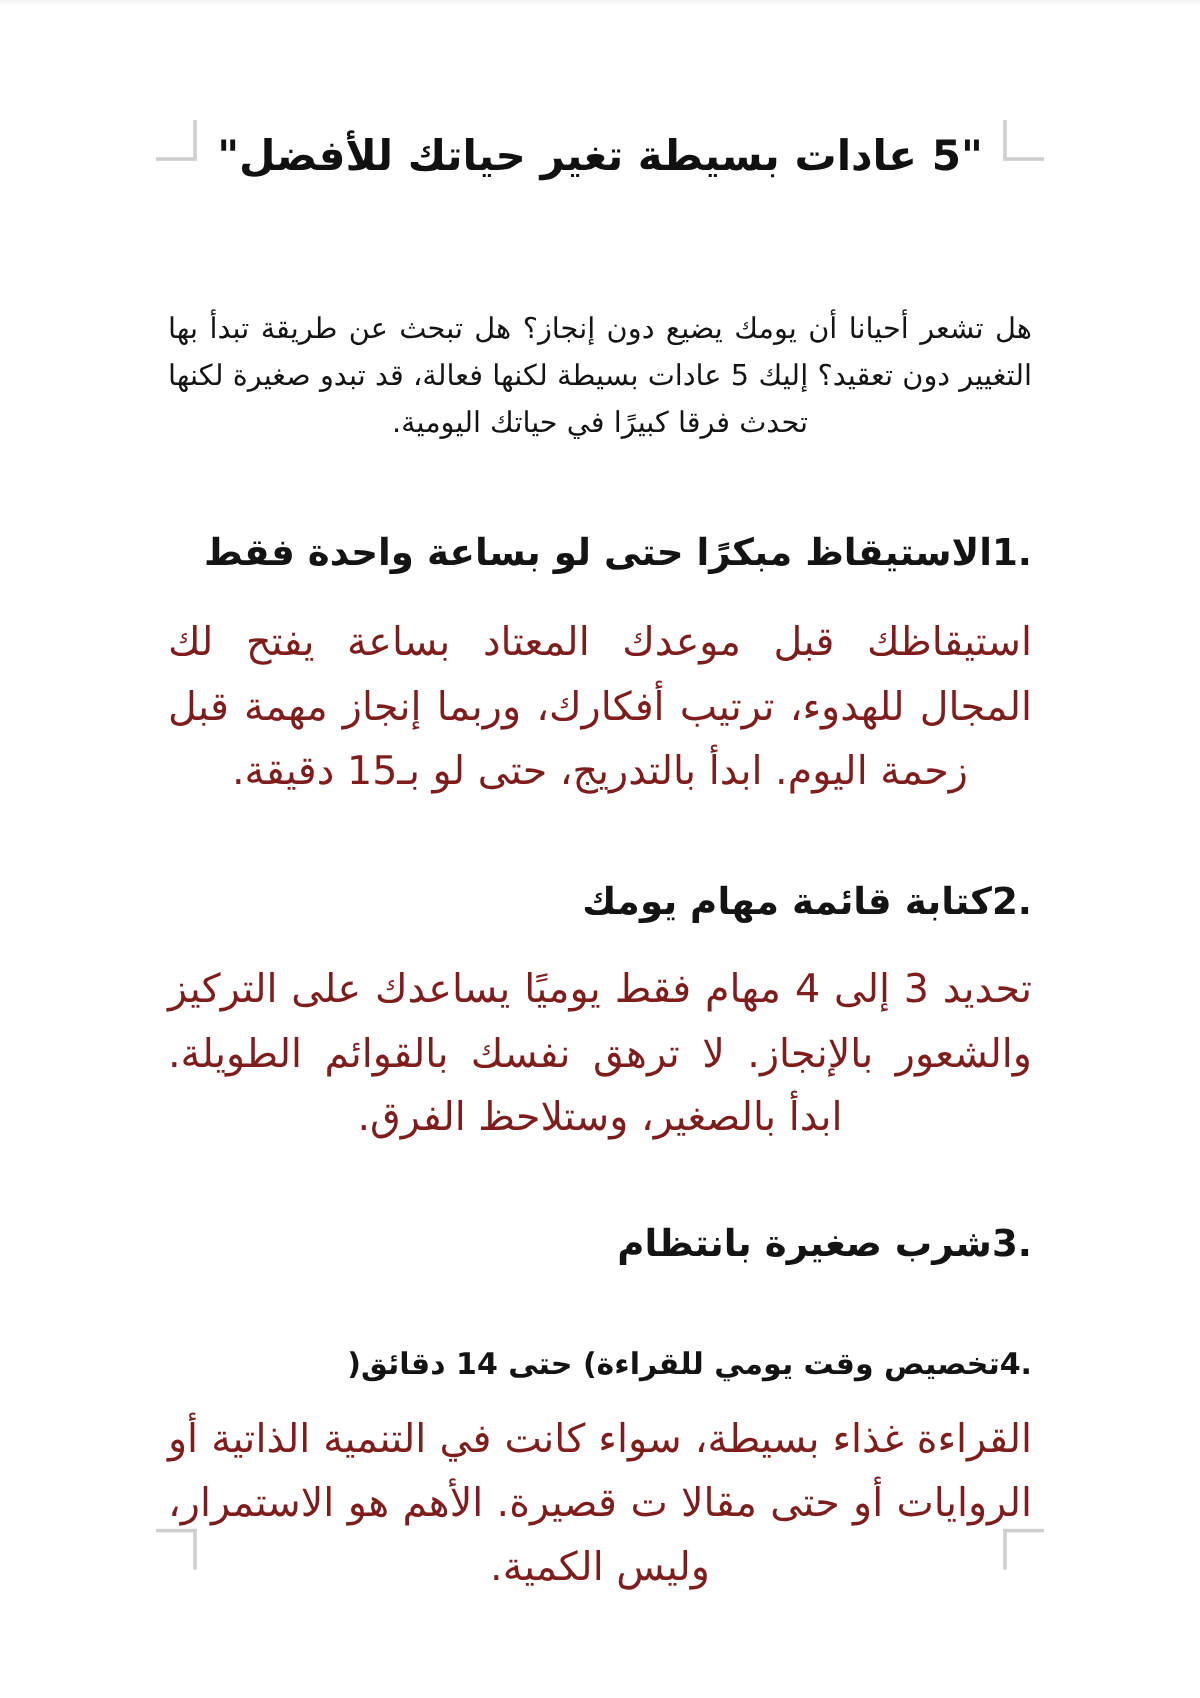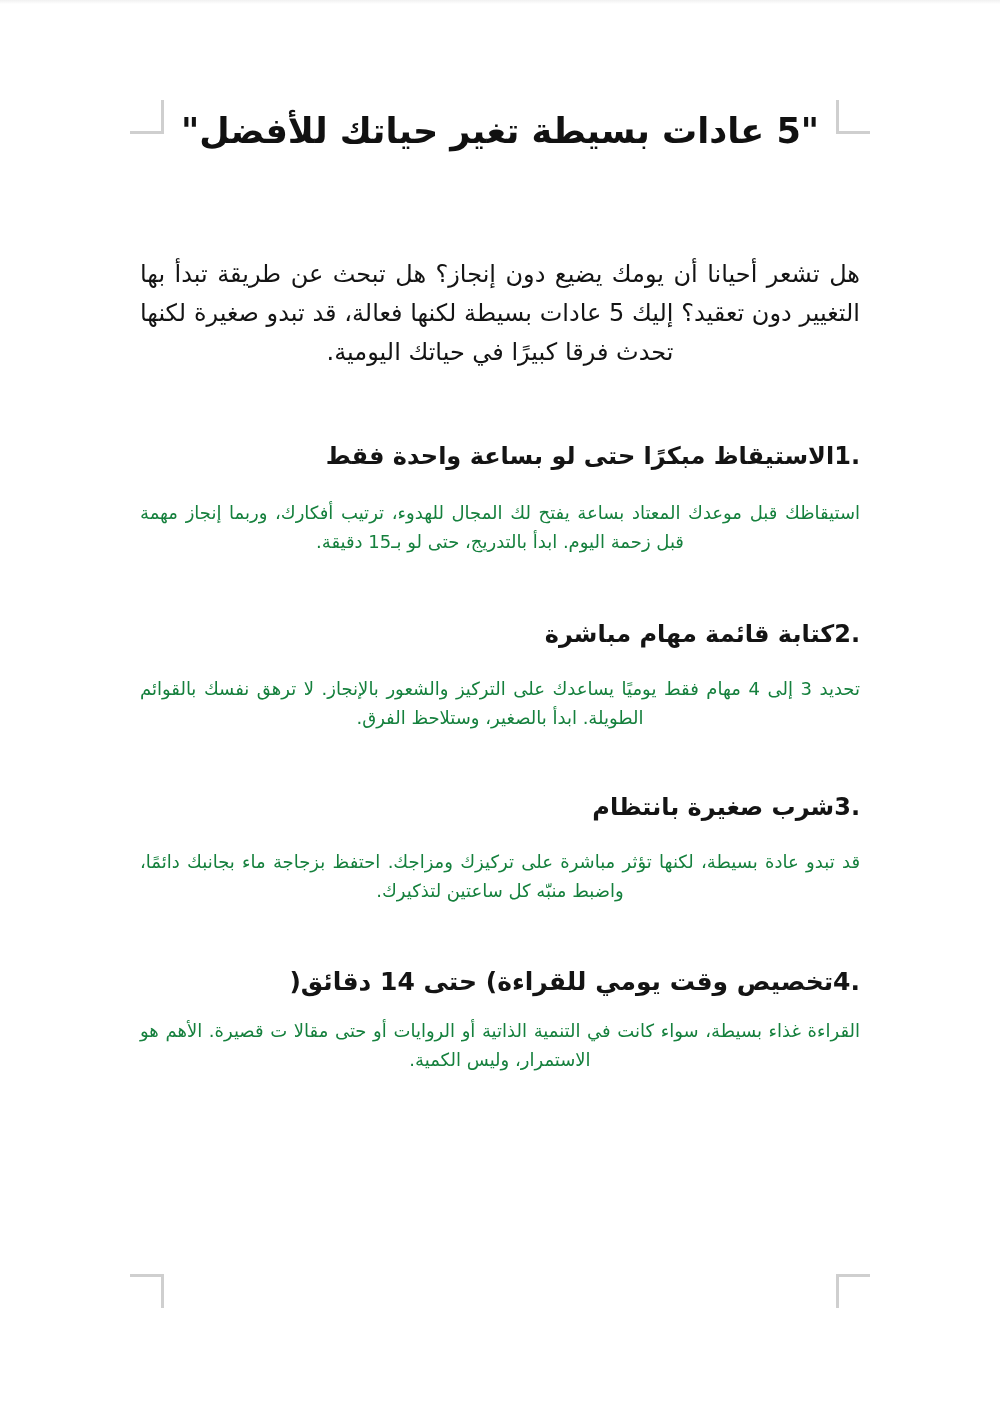--- a/index.html
+++ b/index.html
@@ -100,34 +100,34 @@
     margin: 0;
     padding-top: 100px;
   }
 
   .section {
     direction: rtl;
   }
 
   .section-heading {
     font-family: "DejaVu Sans", sans-serif;
-    font-size: 24px;
+    font-size: 31px;
     line-height: 1.5;
     color: #141414;
     direction: rtl;
     text-align: right;
     margin: 0;
     unicode-bidi: plaintext;
   }
 
   .section-body {
     font-family: "DejaVu Sans", sans-serif;
-    font-size: 18px;
+    font-size: 33px;
     line-height: 1.62;
-    color: #15803d;
+    color: #7f1d1d;
     direction: rtl;
     text-align: justify;
     text-align-last: center;
     margin: 0;
   }
 
   
   .sec-1 { padding-top: 66px; }
   .sec-1 .section-body { padding-top: 24px; }
 
@@ -171,27 +171,26 @@
     <h1 class="doc-title">"5 عادات بسيطة تغير حياتك للأفضل"</h1>
 
     <p class="intro-para">هل تشعر أحيانا أن يومك يضيع دون إنجاز؟ هل تبحث عن طريقة تبدأ بها التغيير دون تعقيد؟ إليك 5 عادات بسيطة لكنها فعالة، قد تبدو صغيرة لكنها تحدث فرقا كبيرًا في حياتك اليومية.</p>
 
     <div class="section sec-1">
       <h2 class="section-heading">.1الاستيقاظ مبكرًا حتى لو بساعة واحدة فقط</h2>
       <p class="section-body">استيقاظك قبل موعدك المعتاد بساعة يفتح لك المجال للهدوء، ترتيب أفكارك، وربما إنجاز مهمة قبل زحمة اليوم. ابدأ بالتدريج، حتى لو بـ15 دقيقة.</p>
     </div>
 
     <div class="section sec-2">
-      <h2 class="section-heading">.2كتابة قائمة مهام مباشرة</h2>
+      <h2 class="section-heading">.2كتابة قائمة مهام يومك</h2>
       <p class="section-body">تحديد 3 إلى 4 مهام فقط يوميًا يساعدك على التركيز والشعور بالإنجاز. لا ترهق نفسك بالقوائم الطويلة. ابدأ بالصغير، وستلاحظ الفرق.</p>
     </div>
 
     <div class="section sec-3">
       <h2 class="section-heading">.3شرب صغيرة بانتظام</h2>
-      <p class="section-body">قد تبدو عادة بسيطة، لكنها تؤثر مباشرة على تركيزك ومزاجك. احتفظ بزجاجة ماء بجانبك دائمًا، واضبط منبّه كل ساعتين لتذكيرك.</p>
     </div>
 
     <div class="section sec-4">
       <h2 class="section-heading">.4تخصيص وقت يومي للقراءة) حتى 14 دقائق(</h2>
       <p class="section-body">القراءة غذاء بسيطة، سواء كانت في التنمية الذاتية أو الروايات أو حتى مقالا ت قصيرة. الأهم هو الاستمرار، وليس الكمية.</p>
     </div>
 
   </div>
 </div>
 

